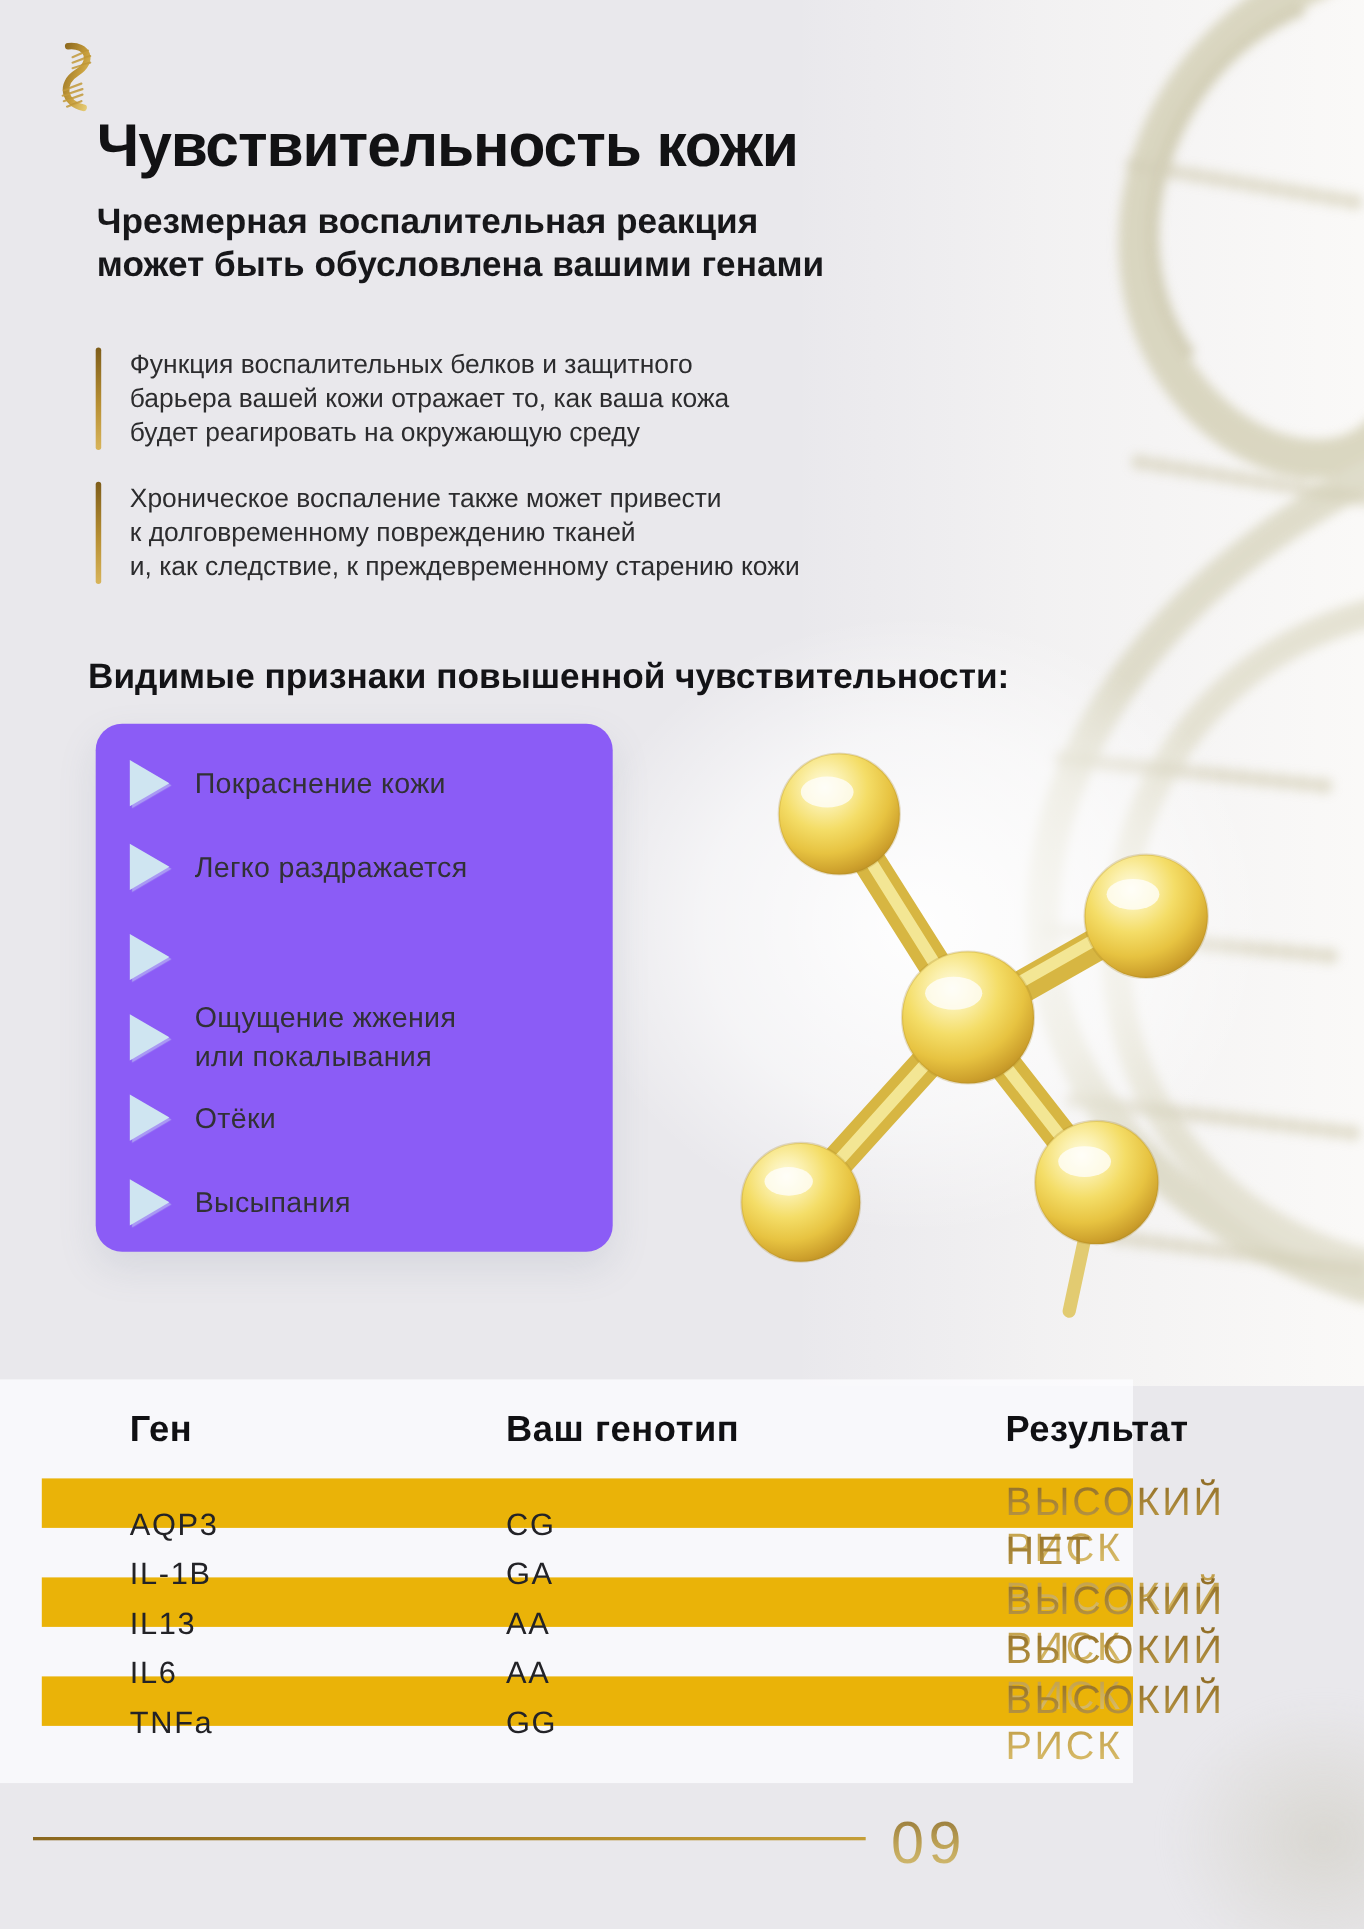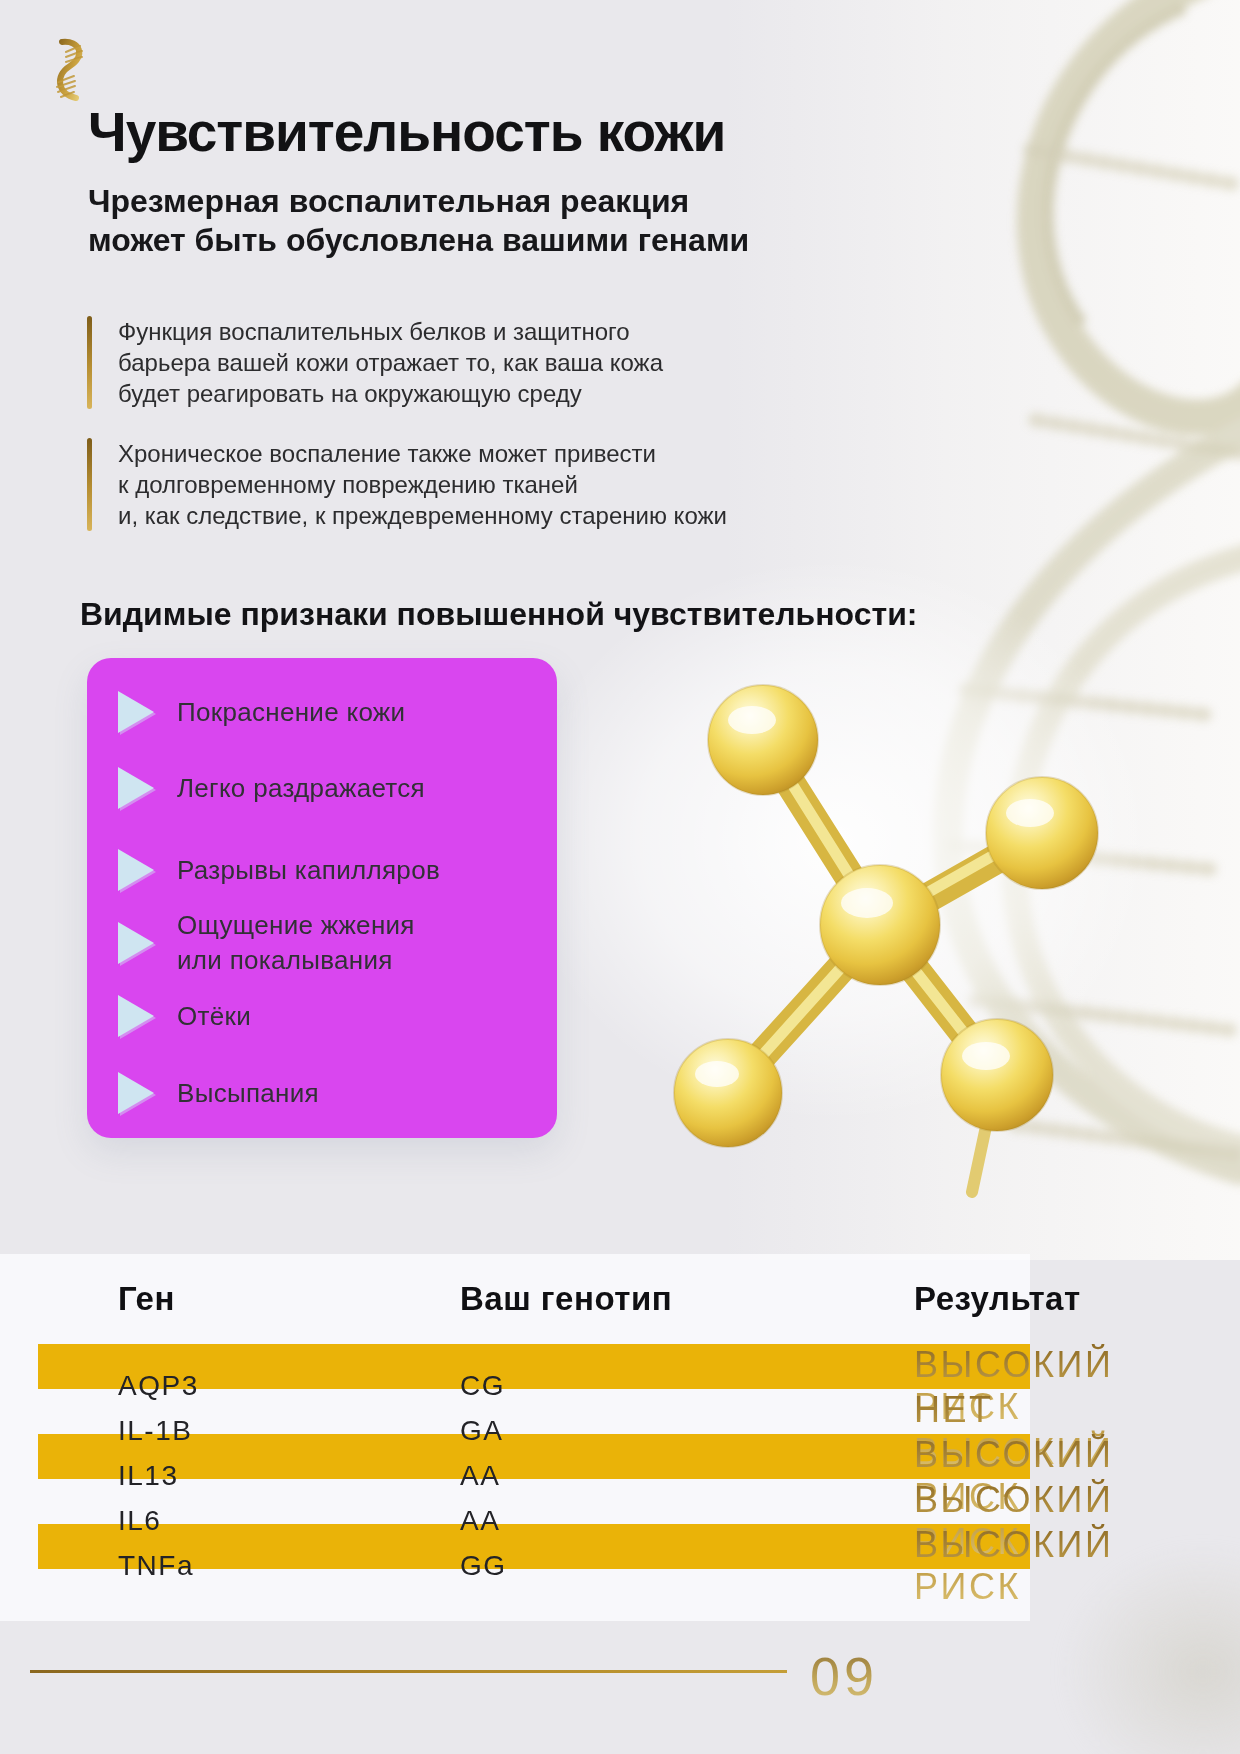--- a/index.html
+++ b/index.html
@@ -48,21 +48,21 @@
   }
   .quote p{margin:0; font-size:24px; line-height:31px; color:#2c2c2e;}
 
   
   .signs-header{
     position:absolute; left:80px; top:596px; margin:0;
     font-size:32px; font-weight:800; color:#131316;
   }
   .card{
     position:absolute; left:87px; top:658px; width:470px; height:480px;
-    background:#d946ef; border-radius:24px;
+    background:#8b5cf6; border-radius:24px;
     box-shadow:0 14px 34px rgba(120,130,155,.16);
   }
   .sign-item{position:absolute; left:31px; display:flex; align-items:center; gap:23px;}
   .s0{top:33px;} .s1{top:109px;} .s2{top:191px;} .s3{top:250px;} .s4{top:337px;} .s5{top:414px;}
   .tri{
     width:0; height:0; flex:none;
     border-left:36px solid #cfe5f1;
     border-top:21px solid transparent;
     border-bottom:21px solid transparent;
     filter:drop-shadow(2px 2px 0 rgba(207,229,241,.45));
@@ -231,21 +231,20 @@
     <div class="sign-item s0">
       <span class="tri"></span>
       <span class="sign-label pre">Покраснение кожи</span>
     </div>
     <div class="sign-item s1">
       <span class="tri"></span>
       <span class="sign-label pre">Легко раздражается</span>
     </div>
     <div class="sign-item s2">
       <span class="tri"></span>
-      <span class="sign-label pre">Разрывы капилляров</span>
     </div>
     <div class="sign-item s3">
       <span class="tri"></span>
       <span class="sign-label pre">Ощущение жжения
 или покалывания</span>
     </div>
     <div class="sign-item s4">
       <span class="tri"></span>
       <span class="sign-label pre">Отёки</span>
     </div>

